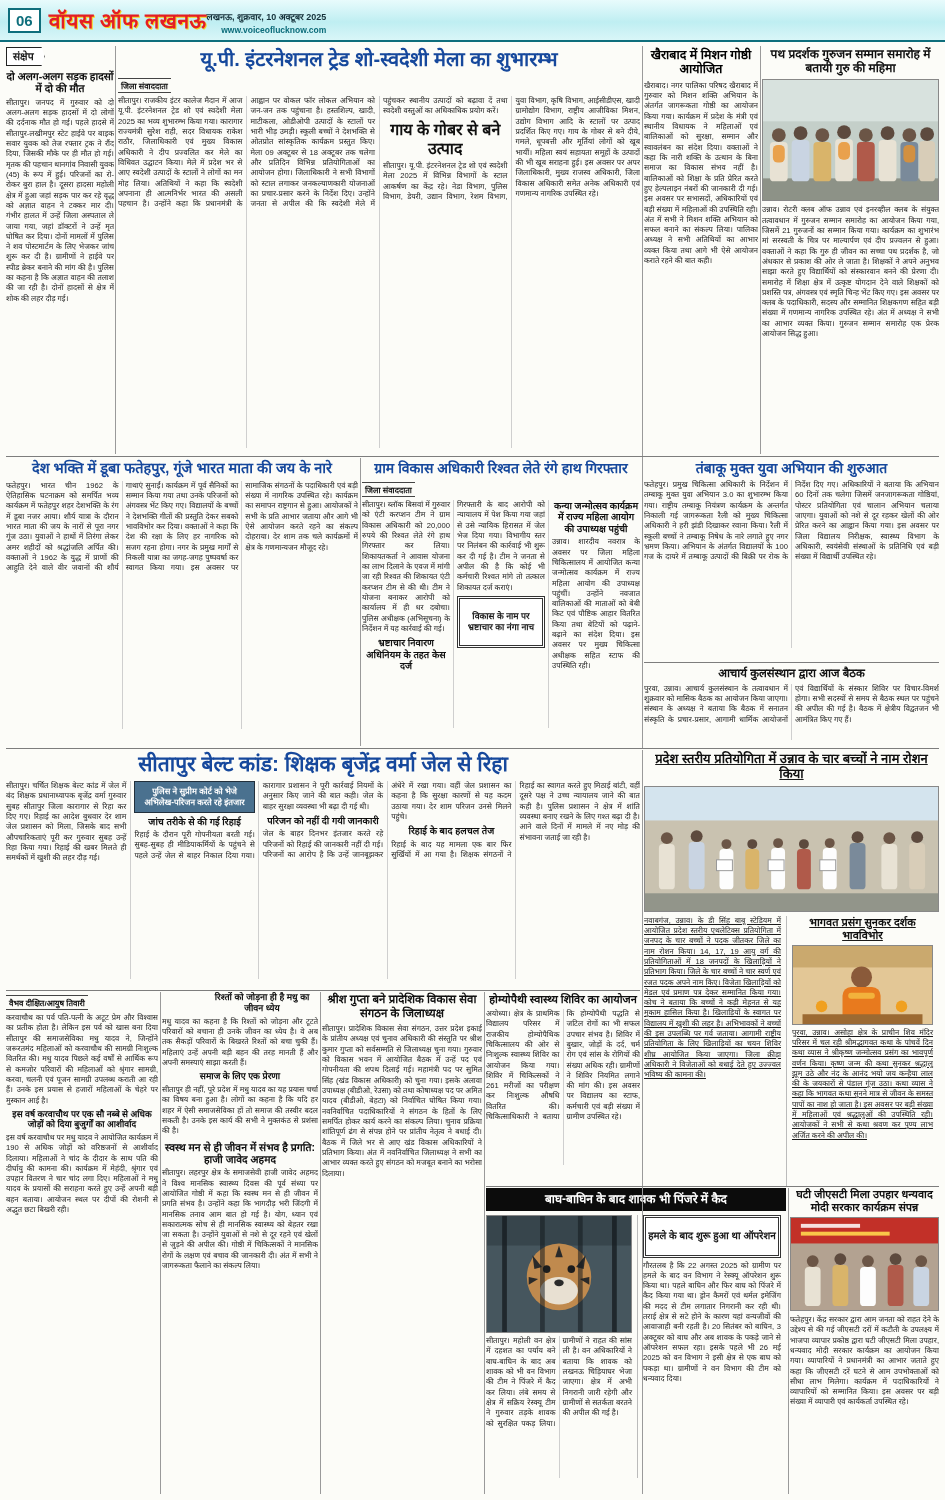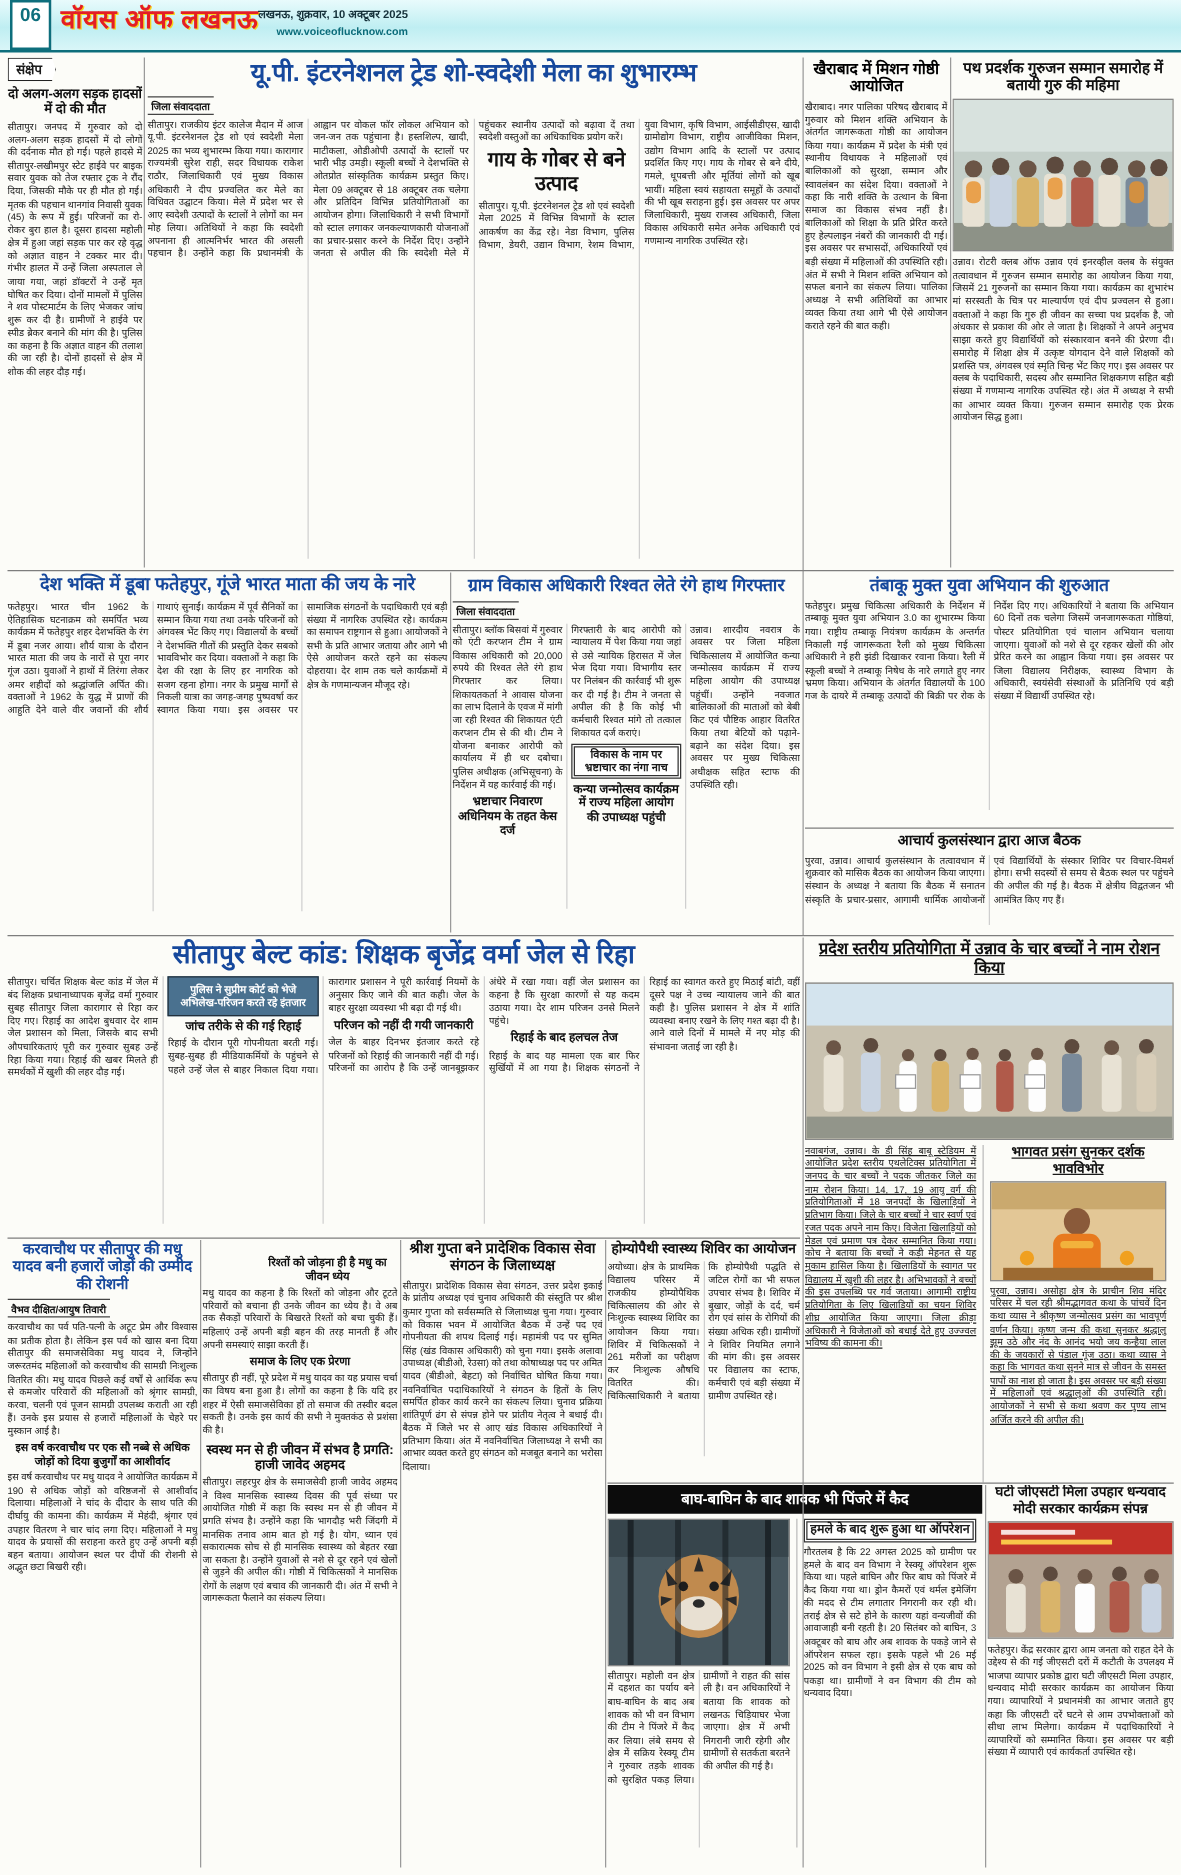--- a/index.html
+++ b/index.html
@@ -2,21 +2,21 @@
 <html lang="hi"><head>
 <meta charset="utf-8">
 <style>
   * { margin:0; padding:0; box-sizing:border-box; }
   html,body { background:#9a9a9a; }
   .page { position:relative; width:945px; height:1500px; margin:0 auto; background:#fcfcf8; overflow:hidden;
           font-family:"Liberation Sans","DejaVu Sans",sans-serif; color:#1a1a1a; }
   
   .masthead { position:absolute; left:0; top:0; width:945px; height:42px;
               background:linear-gradient(180deg,#e8fbfc 0%,#bfeef2 55%,#d9f6f8 100%);
-              border-bottom:2px solid #0e6e7c; display:flex; padding:0 8px; }
+              border-bottom:2px solid #0e6e7c; display:flex; align-items:center; padding:0 8px; }
   .pagenum { border:2px solid #0e6e7c; color:#0e6e7c; font-weight:700; font-size:15px; padding:2px 6px; background:#fff; }
   .papername { font-weight:800; font-size:21px; color:#e31e25; margin-left:8px; letter-spacing:.5px;
                text-shadow:1px 1px 0 #f6d51f; white-space:nowrap; }
   .region { flex:1; text-align:center; font-weight:800; font-size:16px; color:#101828;
             border-top:2px solid #0e6e7c; border-bottom:2px solid #0e6e7c; padding:2px 0; margin:0 18px; }
   .mast-right { text-align:right; line-height:1.25; }
   .dateline { font-size:9px; font-weight:700; color:#15313a; }
   .website { font-size:8.5px; font-weight:700; color:#0b6c7a; text-decoration:none; display:block; }
   
   .block { position:absolute; overflow:hidden; }
@@ -28,21 +28,21 @@
   .bt p { margin:0 0 3px; }
   .cols-2 { column-count:2; column-gap:7px; column-rule:1px solid #cfcfcf; }
   .cols-3 { column-count:3; column-gap:7px; column-rule:1px solid #cfcfcf; }
   .cols-4 { column-count:4; column-gap:8px; column-rule:1px solid #cfcfcf; }
   .cols-5 { column-count:5; column-gap:8px; column-rule:1px solid #cfcfcf; }
   .sub { font-weight:800; text-align:center; font-size:9.5px; line-height:1.2; color:#101010;
          margin:3px 0 3px; break-inside:avoid; }
   .darkbox { background:#4a718f; color:#fff; font-weight:700; text-align:center; font-size:8.3px;
              line-height:1.3; padding:4px 3px; margin:3px 0; border:1px solid #22303c; break-inside:avoid; }
   .dblbox { border:3px double #333; font-weight:800; text-align:center; font-size:8.8px; line-height:1.25;
-            padding:0 2px; margin:3px 0; break-inside:avoid; background:#fff; }
+            padding:12px 2px; margin:3px 0; break-inside:avoid; background:#fff; }
   .brieftab { display:inline-block; border:1.5px solid #222; font-weight:800; font-size:10.5px;
               padding:1px 10px 2px 6px; background:#fff;
               clip-path:polygon(0 0,92% 0,100% 50%,92% 100%,0 100%); }
   .bandblack { background:#0c0c0c; color:#fff; font-weight:800; text-align:center; font-size:12px;
                line-height:1.25; padding:4px 2px; }
   .photo { width:100%; overflow:hidden; border:1px solid #888; background:#cfcfc5; }
   .photo svg { display:block; width:100%; height:100%; }
   .vrule { position:absolute; width:0; border-left:1px solid #9a9a9a; }
   .hrule { position:absolute; height:0; border-top:1px solid #7d7d7d; }
 </style>
@@ -221,32 +221,31 @@
           </svg>
         </div>
         <div class="bt" style="margin-top:3px;">
           <p>पुरवा, उन्नाव। असोहा क्षेत्र के प्राचीन शिव मंदिर परिसर में चल रही श्रीमद्भागवत कथा के पांचवें दिन कथा व्यास ने श्रीकृष्ण जन्मोत्सव प्रसंग का भावपूर्ण वर्णन किया। कृष्ण जन्म की कथा सुनकर श्रद्धालु झूम उठे और नंद के आनंद भयो जय कन्हैया लाल की के जयकारों से पंडाल गूंज उठा। कथा व्यास ने कहा कि भागवत कथा सुनने मात्र से जीवन के समस्त पापों का नाश हो जाता है। इस अवसर पर बड़ी संख्या में महिलाओं एवं श्रद्धालुओं की उपस्थिति रही। आयोजकों ने सभी से कथा श्रवण कर पुण्य लाभ अर्जित करने की अपील की।</p>
         </div>
       </div>
     </div>
   </section>
 
   <section class="block" style="left:6px;top:992px;width:152px;height:502px;">
-    <h3 class="h-blue" style="font-size:12px;margin:1px 0 3px;">करवाचौथ पर सीतापुर की मधु यादव बनी हजारों जोड़ों की उम्मीद की रोशनी</h3>
     <div class="byline">वैभव दीक्षित/आयुष तिवारी</div>
     <div class="bt">
       <p>करवाचौथ का पर्व पति-पत्नी के अटूट प्रेम और विश्वास का प्रतीक होता है। लेकिन इस पर्व को खास बना दिया सीतापुर की समाजसेविका मधु यादव ने, जिन्होंने जरूरतमंद महिलाओं को करवाचौथ की सामग्री निःशुल्क वितरित की। मधु यादव पिछले कई वर्षों से आर्थिक रूप से कमजोर परिवारों की महिलाओं को श्रृंगार सामग्री, करवा, चलनी एवं पूजन सामग्री उपलब्ध कराती आ रही हैं। उनके इस प्रयास से हजारों महिलाओं के चेहरे पर मुस्कान आई है।</p>
       <h4 class="sub" style="font-size:8.8px;">इस वर्ष करवाचौथ पर एक सौ नब्बे से अधिक जोड़ों को दिया बुजुर्गों का आशीर्वाद</h4>
       <p>इस वर्ष करवाचौथ पर मधु यादव ने आयोजित कार्यक्रम में 190 से अधिक जोड़ों को वरिष्ठजनों से आशीर्वाद दिलाया। महिलाओं ने चांद के दीदार के साथ पति की दीर्घायु की कामना की। कार्यक्रम में मेहंदी, श्रृंगार एवं उपहार वितरण ने चार चांद लगा दिए। महिलाओं ने मधु यादव के प्रयासों की सराहना करते हुए उन्हें अपनी बड़ी बहन बताया। आयोजन स्थल पर दीपों की रोशनी से अद्भुत छटा बिखरी रही।</p>
     </div>
   </section>
 
   <section class="block" style="left:162px;top:992px;width:156px;height:502px;">
     <div class="bt">
-      <h4 class="sub" style="font-size:9px;margin-top:13px;padding-left:44px;">रिश्तों को जोड़ना ही है मधु का जीवन ध्येय</h4>
+      <h4 class="sub" style="font-size:9px;margin-top:0;padding-left:44px;">रिश्तों को जोड़ना ही है मधु का जीवन ध्येय</h4>
       <p>मधु यादव का कहना है कि रिश्तों को जोड़ना और टूटते परिवारों को बचाना ही उनके जीवन का ध्येय है। वे अब तक सैकड़ों परिवारों के बिखरते रिश्तों को बचा चुकी हैं। महिलाएं उन्हें अपनी बड़ी बहन की तरह मानती हैं और अपनी समस्याएं साझा करती हैं।</p>
       <h4 class="sub" style="font-size:9px;">समाज के लिए एक प्रेरणा</h4>
       <p>सीतापुर ही नहीं, पूरे प्रदेश में मधु यादव का यह प्रयास चर्चा का विषय बना हुआ है। लोगों का कहना है कि यदि हर शहर में ऐसी समाजसेविका हों तो समाज की तस्वीर बदल सकती है। उनके इस कार्य की सभी ने मुक्तकंठ से प्रशंसा की है।</p>
     </div>
     <h4 class="h-black" style="font-size:10.5px;margin:4px 0 3px;">स्वस्थ मन से ही जीवन में संभव है प्रगति: हाजी जावेद अहमद</h4>
     <div class="bt">
       <p>सीतापुर। लहरपुर क्षेत्र के समाजसेवी हाजी जावेद अहमद ने विश्व मानसिक स्वास्थ्य दिवस की पूर्व संध्या पर आयोजित गोष्ठी में कहा कि स्वस्थ मन से ही जीवन में प्रगति संभव है। उन्होंने कहा कि भागदौड़ भरी जिंदगी में मानसिक तनाव आम बात हो गई है। योग, ध्यान एवं सकारात्मक सोच से ही मानसिक स्वास्थ्य को बेहतर रखा जा सकता है। उन्होंने युवाओं से नशे से दूर रहने एवं खेलों से जुड़ने की अपील की। गोष्ठी में चिकित्सकों ने मानसिक रोगों के लक्षण एवं बचाव की जानकारी दी। अंत में सभी ने जागरूकता फैलाने का संकल्प लिया।</p>
     </div>
   </section>
 

